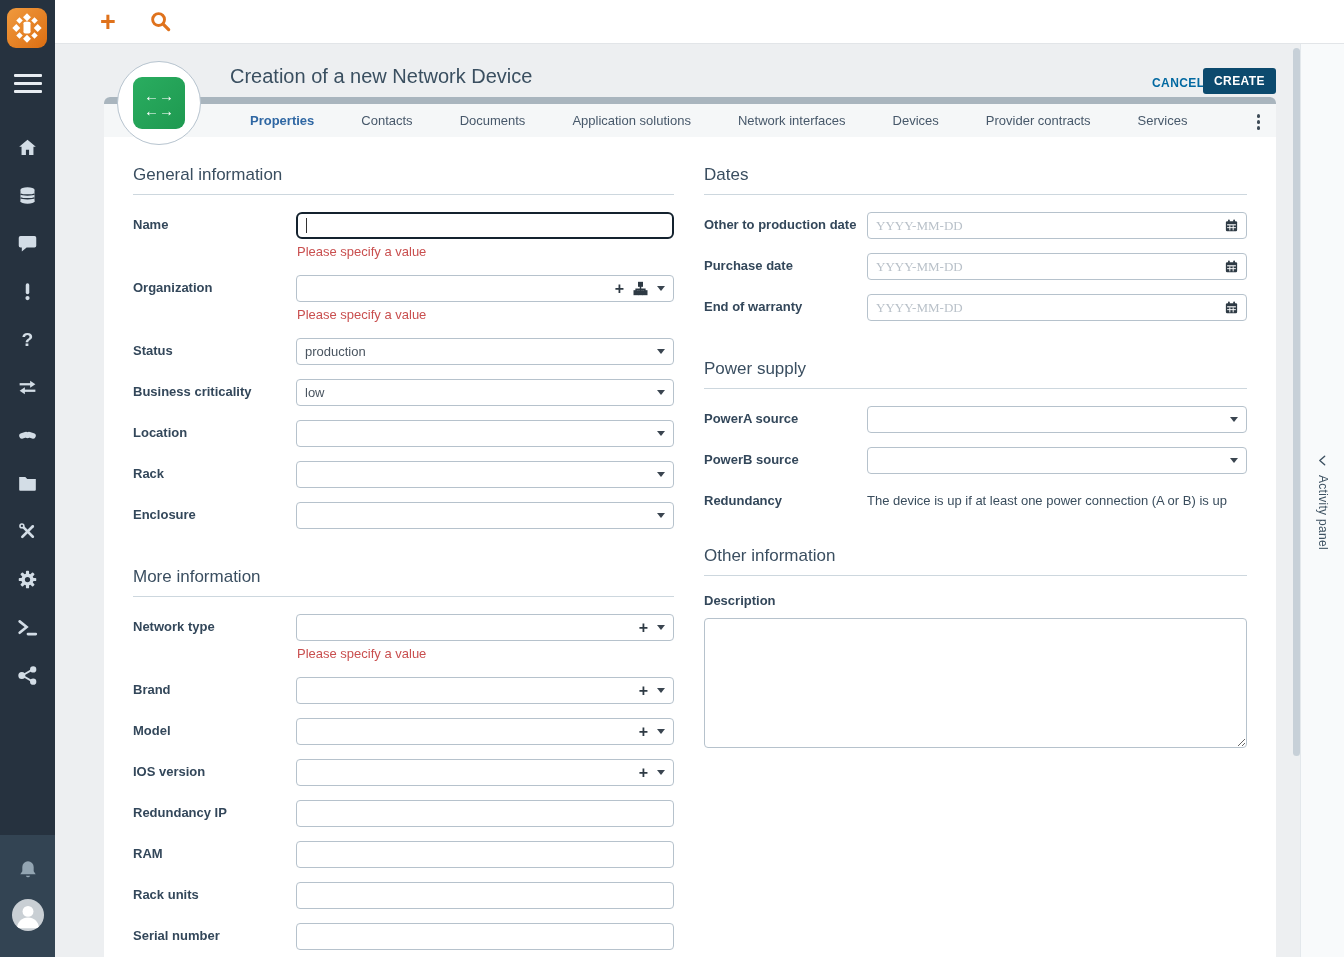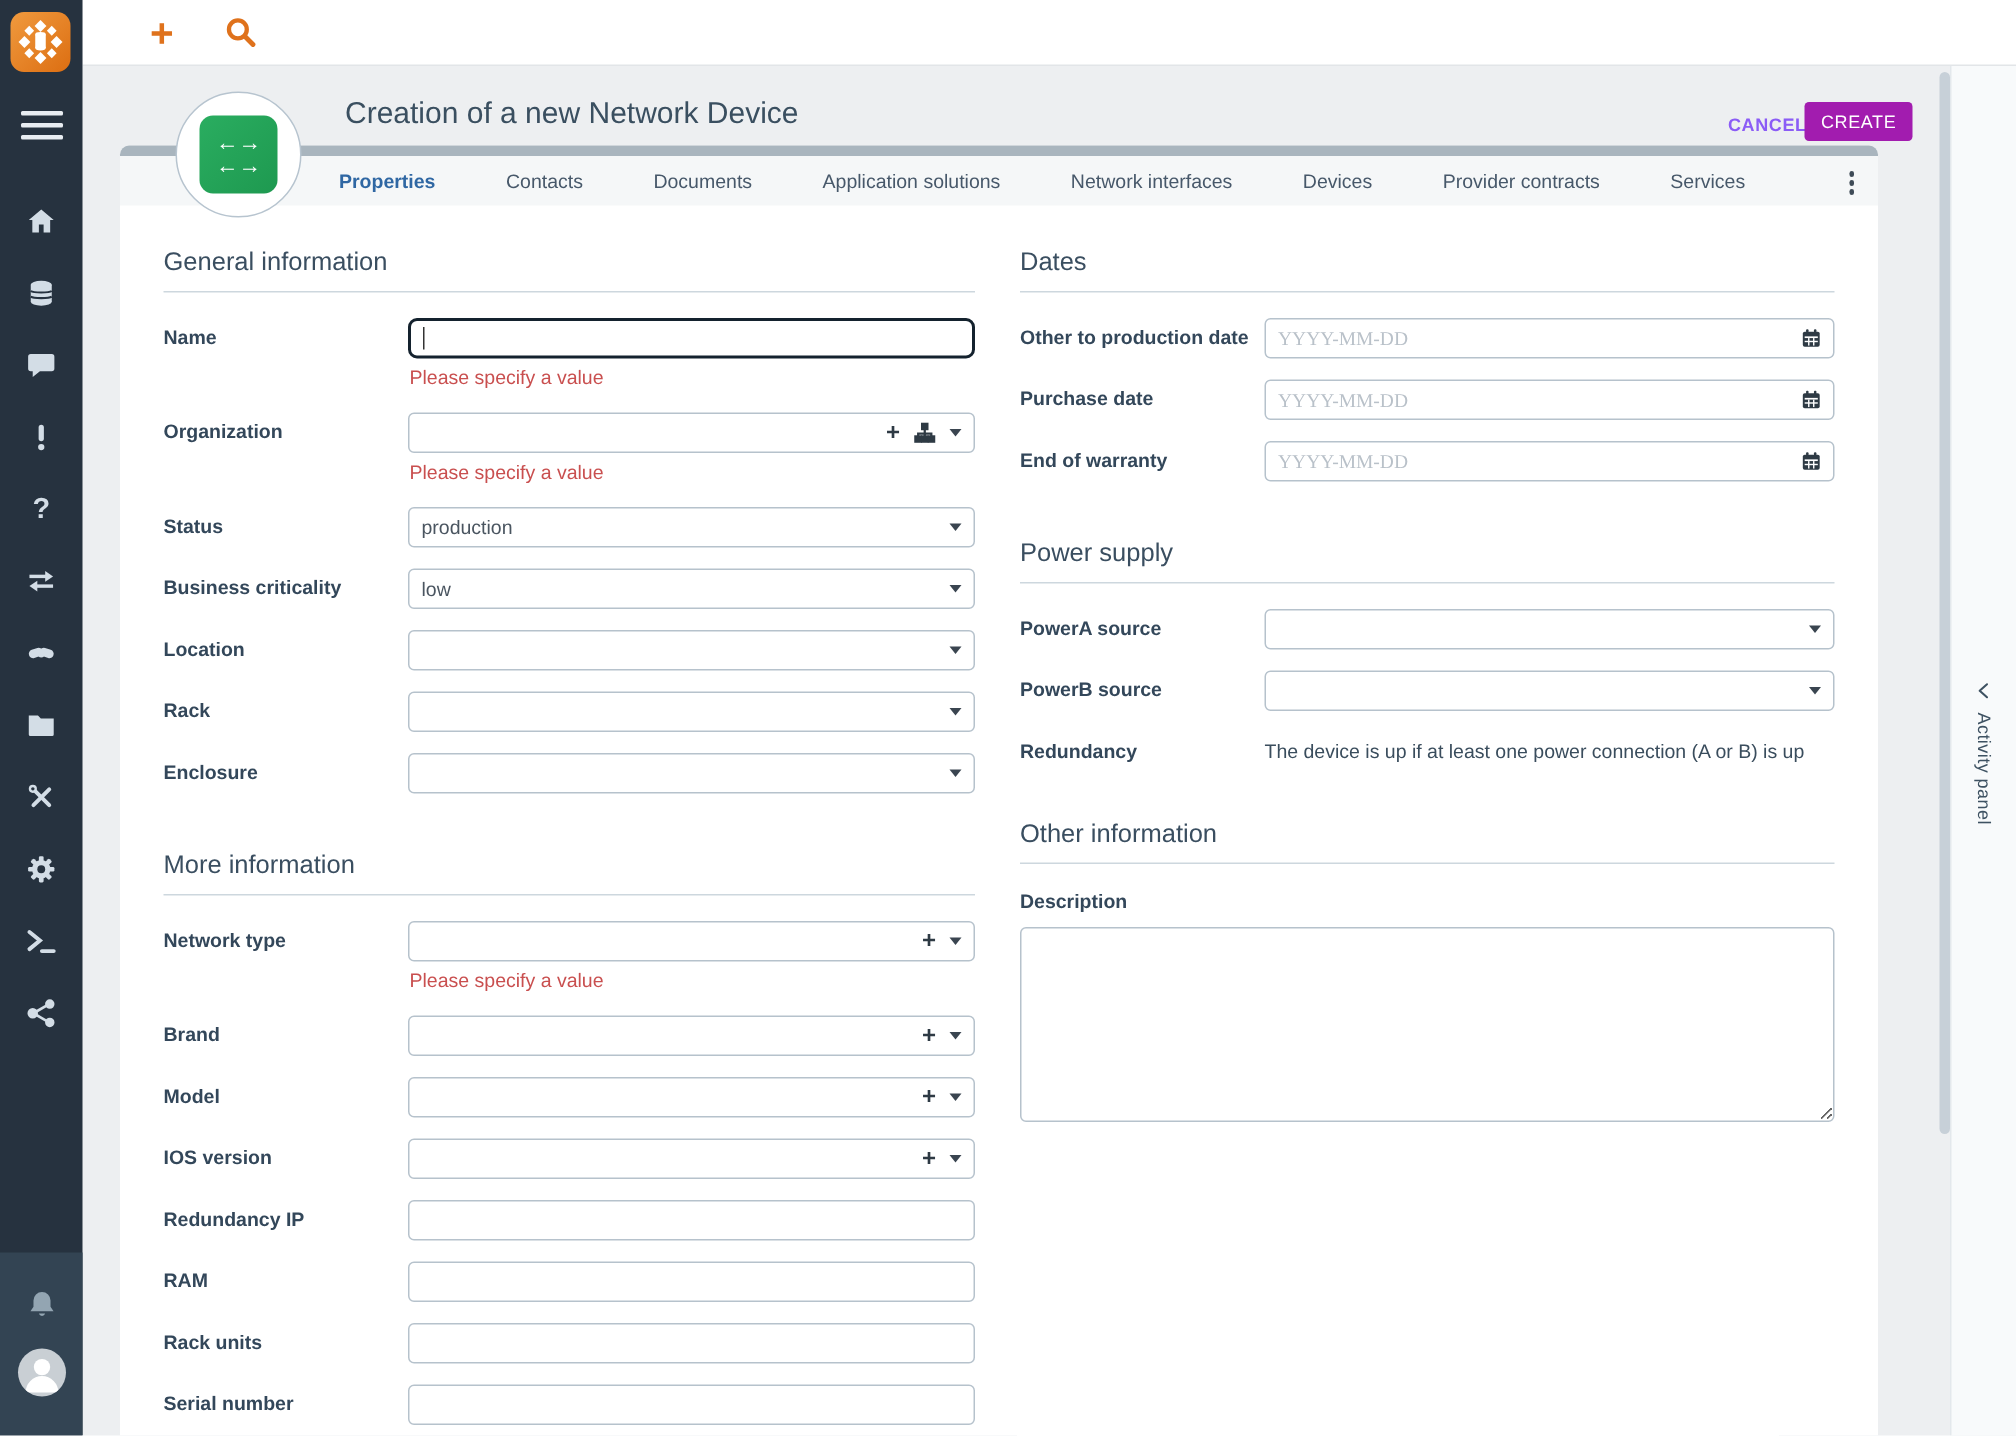--- a/index.html
+++ b/index.html
@@ -23,30 +23,30 @@
   .bell { width:22px; height:22px; color:#93A5B2; cursor:pointer; }
   .avatar { width:32px; height:32px; border-radius:50%; background:#C9CFD4; overflow:hidden; cursor:pointer; }
   
   .topbar { position:absolute; left:55px; top:0; width:1289px; height:44px; background:#FFFFFF;
             border-bottom:1px solid #E2E5E8; z-index:20; }
   .tb-plus { position:absolute; left:45px; top:5px; font-size:27px; font-weight:bold; color:#DF721C; cursor:pointer; line-height:34px; }
   .tb-search { position:absolute; left:94px; top:10px; width:23px; height:23px; color:#DF721C; cursor:pointer; }
   
   .page-title { position:absolute; left:230px; top:65px; font-size:20px; color:#3A4F60; z-index:15;text-align:right; }
   .cancel-btn { position:absolute; left:1146px; top:72px; font-size:12px; font-weight:bold; letter-spacing:.4px;
-                color:#8b5cf6; cursor:pointer; z-index:15; padding:4px 6px; }
-  .create-btn { position:absolute; left:1203px; top:68px; background:#a21caf; color:#fff; font-size:12px;
-                font-weight:normal; letter-spacing:.4px; padding:6px 11px; border:none; border-radius:3px; cursor:pointer; z-index:15; }
+                color:#0369a1; cursor:pointer; z-index:15; padding:4px 6px; }
+  .create-btn { position:absolute; left:1203px; top:68px; background:#0c4a6e; color:#fff; font-size:12px;
+                font-weight:bold; letter-spacing:.4px; padding:6px 11px; border:none; border-radius:3px; cursor:pointer; z-index:15; }
   .obj-circle { position:absolute; left:117px; top:61px; width:84px; height:84px; border-radius:50%;
                 background:#fff; border:1px solid #B7C4CF; z-index:15; display:flex; align-items:center; justify-content:center; }
   .obj-icon { width:52px; height:52px; border-radius:9px; background:linear-gradient(135deg,#2AAD60,#1E9950);
               display:flex; flex-direction:column; align-items:center; justify-content:center; color:#fff;
               font-weight:bold; font-size:15px; line-height:15px; }
   
-  .panel { position:absolute; left:80px; top:97px; width:1172px; height:860px; background:#fff;
+  .panel { position:absolute; left:104px; top:97px; width:1172px; height:860px; background:#fff;
            border-radius:6px 6px 0 0; z-index:10; }
   .panel-topbar { height:7px; background:#A9B5BE; border-radius:6px 6px 0 0; }
   .tabrow { position:relative; height:33px; background:#F5F7F8; display:flex; align-items:center;
             padding-left:146px; gap:47px; }
   .tab { font-size:13px; color:#47586A; cursor:pointer; white-space:nowrap; }
   .tab.active { color:#2F67A3; font-weight:bold; }
   .kebab { position:absolute; right:14px; top:8px; display:flex; flex-direction:column; gap:2.5px; cursor:pointer; padding:2px; }
   .kebab span { width:3.5px; height:3.5px; border-radius:50%; background:#3E4B57; }
   .content { position:relative; height:820px; }
   .col { position:absolute; top:0; }

